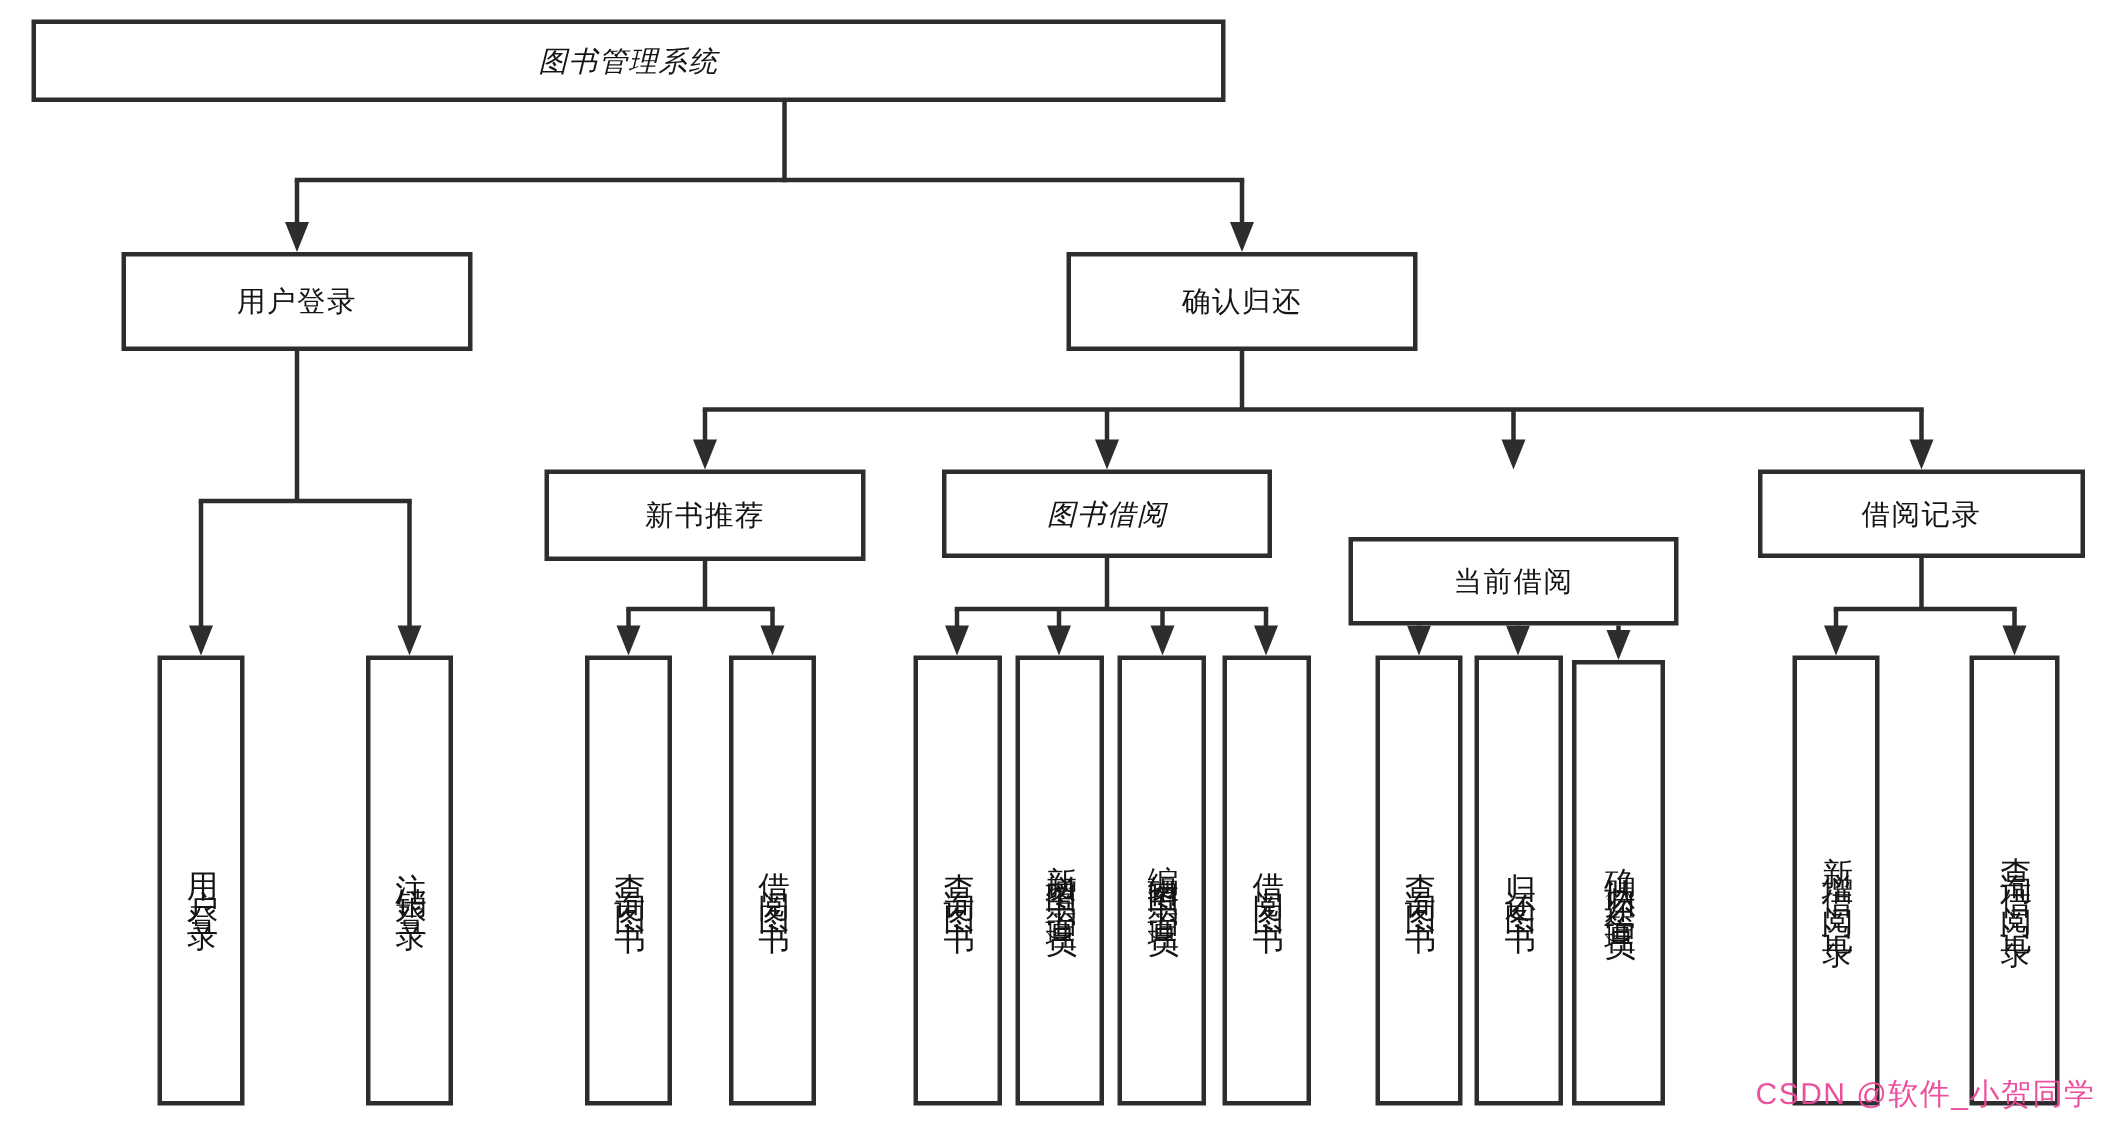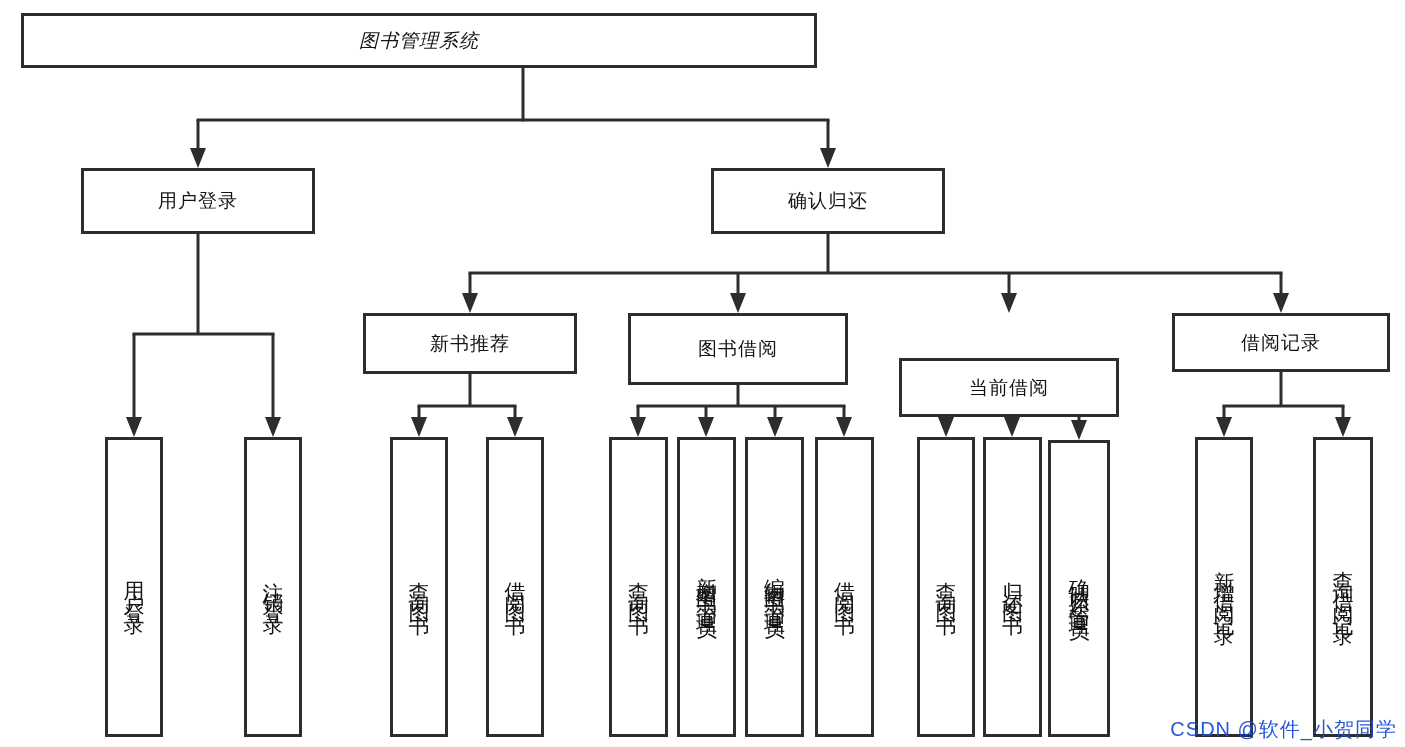--- a/index.html
+++ b/index.html
@@ -13,21 +13,21 @@
     display:flex;align-items:center;justify-content:center;
     color:#141414;font-size:19px;letter-spacing:1px;white-space:nowrap;z-index:2;
   }
   .v{
     writing-mode:vertical-rl;text-orientation:mixed;
     font-size:21px;letter-spacing:11px;padding:6px 0;white-space:normal;
   }
   .v.tight{letter-spacing:6px;}
   .watermark{
     position:absolute;right:8px;bottom:4px;z-index:5;
-    font-size:20px;color:#1d4ed8;letter-spacing:1px;opacity:.95;
+    font-size:20px;color:#ec4899;letter-spacing:1px;opacity:.95;
   }
 </style>
 </head>
 <body>
 
 <div class="canvas">
 
   <svg id="connectors" class="connectors" width="1405" height="747" viewBox="0 0 1405 747">
       <line x1="523" y1="68" x2="523" y2="121.5" stroke="#2d2d2d" stroke-width="3"></line>
       <line x1="196.5" y1="120" x2="829.5" y2="120" stroke="#2d2d2d" stroke-width="3"></line>
@@ -82,21 +82,21 @@
       <polygon points="1216,417 1232,417 1224,437" fill="#2d2d2d"></polygon>
       <polygon points="1335,417 1351,417 1343,437" fill="#2d2d2d"></polygon>
     </svg>
 
   <div class="box" style="left:21px;top:13px;width:796px;height:55px;font-style:italic;">图书管理系统</div>
 
   <div class="box" style="left:81px;top:168px;width:234px;height:66px;">用户登录</div>
   <div class="box" style="left:711px;top:168px;width:234px;height:66px;">确认归还</div>
 
   <div class="box" style="left:363px;top:313px;width:214px;height:61px;">新书推荐</div>
-  <div class="box" style="left:628px;top:313px;width:220px;height:72px;">图书借阅</div>
+  <div class="box" style="left:628px;top:313px;width:220px;height:59px;font-style:italic;">图书借阅</div>
   <div class="box" style="left:899px;top:313px;width:220px;height:59px;margin-top:45px;">当前借阅</div>
   <div class="box" style="left:1172px;top:313px;width:218px;height:59px;">借阅记录</div>
 
   <div class="box v" style="left:105px;top:437px;width:58px;height:300px;">用户登录</div>
   <div class="box v" style="left:244px;top:437px;width:58px;height:300px;">注销登录</div>
 
   <div class="box v" style="left:390px;top:437px;width:58px;height:300px;">查询图书</div>
   <div class="box v" style="left:486px;top:437px;width:58px;height:300px;">借阅图书</div>
 
   <div class="box v" style="left:609px;top:437px;width:59px;height:300px;">查询图书</div>

